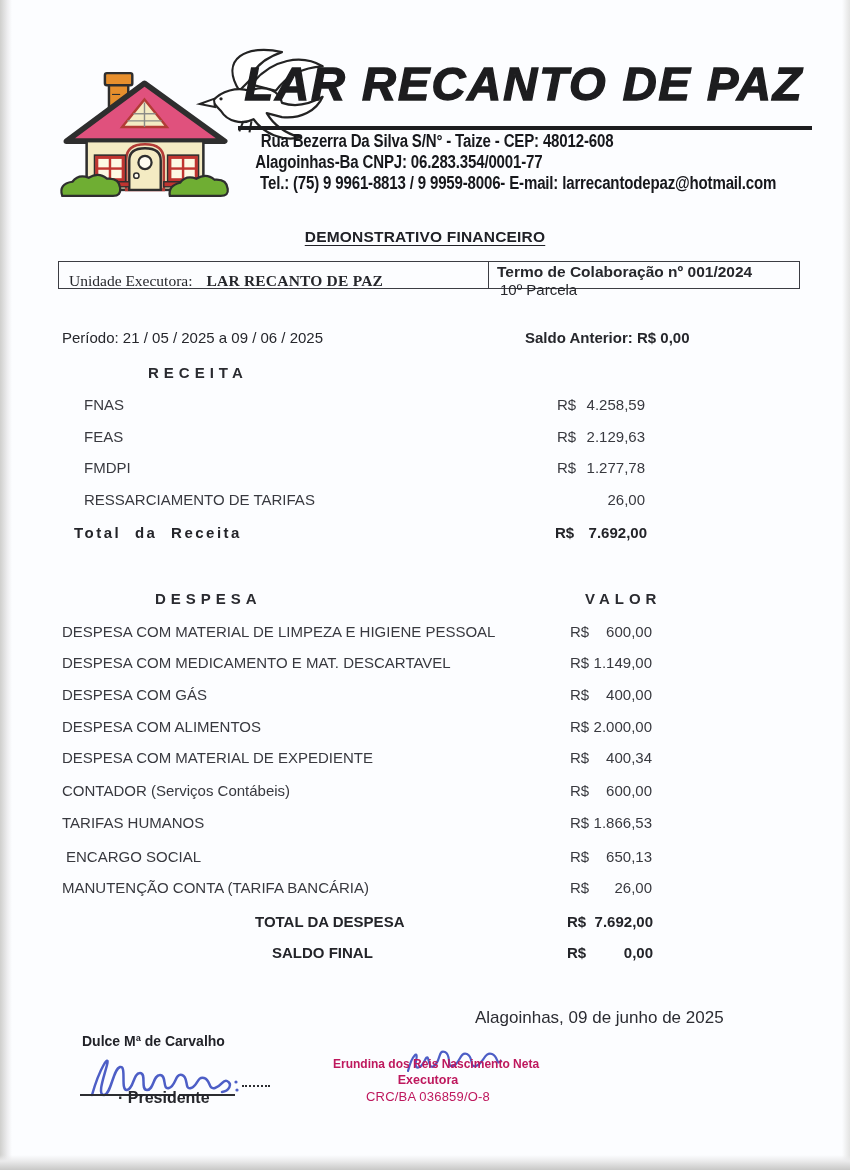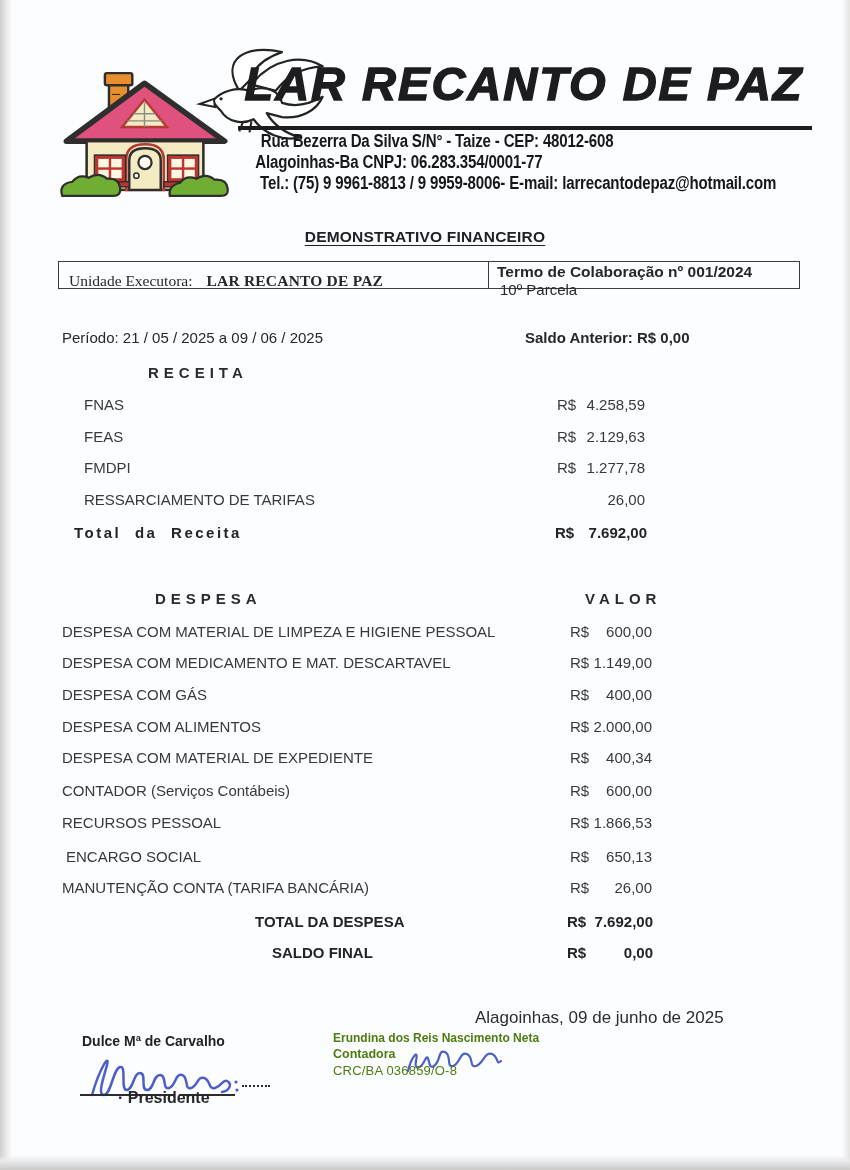--- a/index.html
+++ b/index.html
@@ -44,21 +44,21 @@
   .rowline .money{position:absolute;display:flex;justify-content:space-between;font-size:15px;color:#38393f}
   .rowline.total .lab,.rowline.total .money{font-weight:bold;color:#232429}
   .tot-receita .lab{letter-spacing:2.5px;word-spacing:7px}
 
   
   .date-line{left:475px;top:1008px;font-size:17px;color:#2b2c32;white-space:nowrap}
   .pres-name{left:82px;top:1033px;font-weight:bold;font-size:14px;color:#222329;white-space:nowrap}
   .sig-line{position:absolute;height:2.2px;background:#2c2d31}
   .sig-dots{position:absolute;width:28px;border-bottom:2.4px dotted #2c2d31}
   .pres-role{left:118px;top:1089px;font-weight:bold;font-size:16px;color:#26272c;white-space:nowrap}
-  .acct-block{left:333px;top:1031px;width:190px;text-align:left;color:#4d7c0f}
+  .acct-block{left:333px;top:1057px;width:190px;text-align:center;color:#be185d}
   .acct-block .n1{font-weight:bold;font-size:12px;white-space:nowrap}
   .acct-block .n2{font-weight:bold;font-size:12.5px;margin-top:2px}
   .acct-block .n3{font-weight:normal;font-size:13px;margin-top:2px;letter-spacing:.2px}
 </style>
 </head>
 <body>
 
 <div class="page">
   <div class="edge-left"></div>
   <div class="edge-right"></div>
@@ -209,21 +209,21 @@
     </span>
   </div>
   <div class="rowline" style="top:782px">
     <span class="lab" style="left:62px">CONTADOR (Serviços Contábeis)</span>
     <span class="money" style="left:570px;width:82px">
       <span>R$</span>
       <span>600,00</span>
     </span>
   </div>
   <div class="rowline" style="top:814px">
-    <span class="lab" style="left:62px">RECURSOS PESSOAL</span>
+    <span class="lab" style="left:62px">TARIFAS HUMANOS</span>
     <span class="money" style="left:570px;width:82px">
       <span>R$</span>
       <span>1.866,53</span>
     </span>
   </div>
   <div class="rowline" style="top:848px">
     <span class="lab" style="left:66px">ENCARGO SOCIAL</span>
     <span class="money" style="left:570px;width:82px">
       <span>R$</span>
       <span>650,13</span>
@@ -263,16 +263,16 @@
   <div class="sig-line" style="left:80px;top:1094px;width:94px"></div>
   <div class="sig-line" style="left:179px;top:1094px;width:56px"></div>
   <div class="sig-dots" style="left:242px;top:1085px"></div>
   <div class="abs pres-role">· Presidente</div>
 
   <svg class="abs" style="left:400px;top:1039px" width="106" height="40" viewBox="0 0 106 40">
     <path d="M8 32 C 12 16, 19 10, 16 22 C 14 31, 20 31, 25 21 C 30 11, 27 32, 34 27 C 41 22, 38 10, 45 13 C 52 16, 46 29, 53 27 C 60 25, 60 12, 67 15 C 74 18, 69 29, 76 27 C 83 25, 85 12, 92 15 C 99 18, 96 27, 101 22" fill="none" stroke="#4d5ec6" stroke-width="2.2" stroke-linecap="round" stroke-linejoin="round"></path>
   </svg>
   <div class="abs acct-block">
     <div class="n1">Erundina dos Reis Nascimento Neta</div>
-    <div class="n2">Contadora</div>
+    <div class="n2">Executora</div>
     <div class="n3">CRC/BA 036859/O-8</div>
   </div>
 </div>
 
 </body></html>

